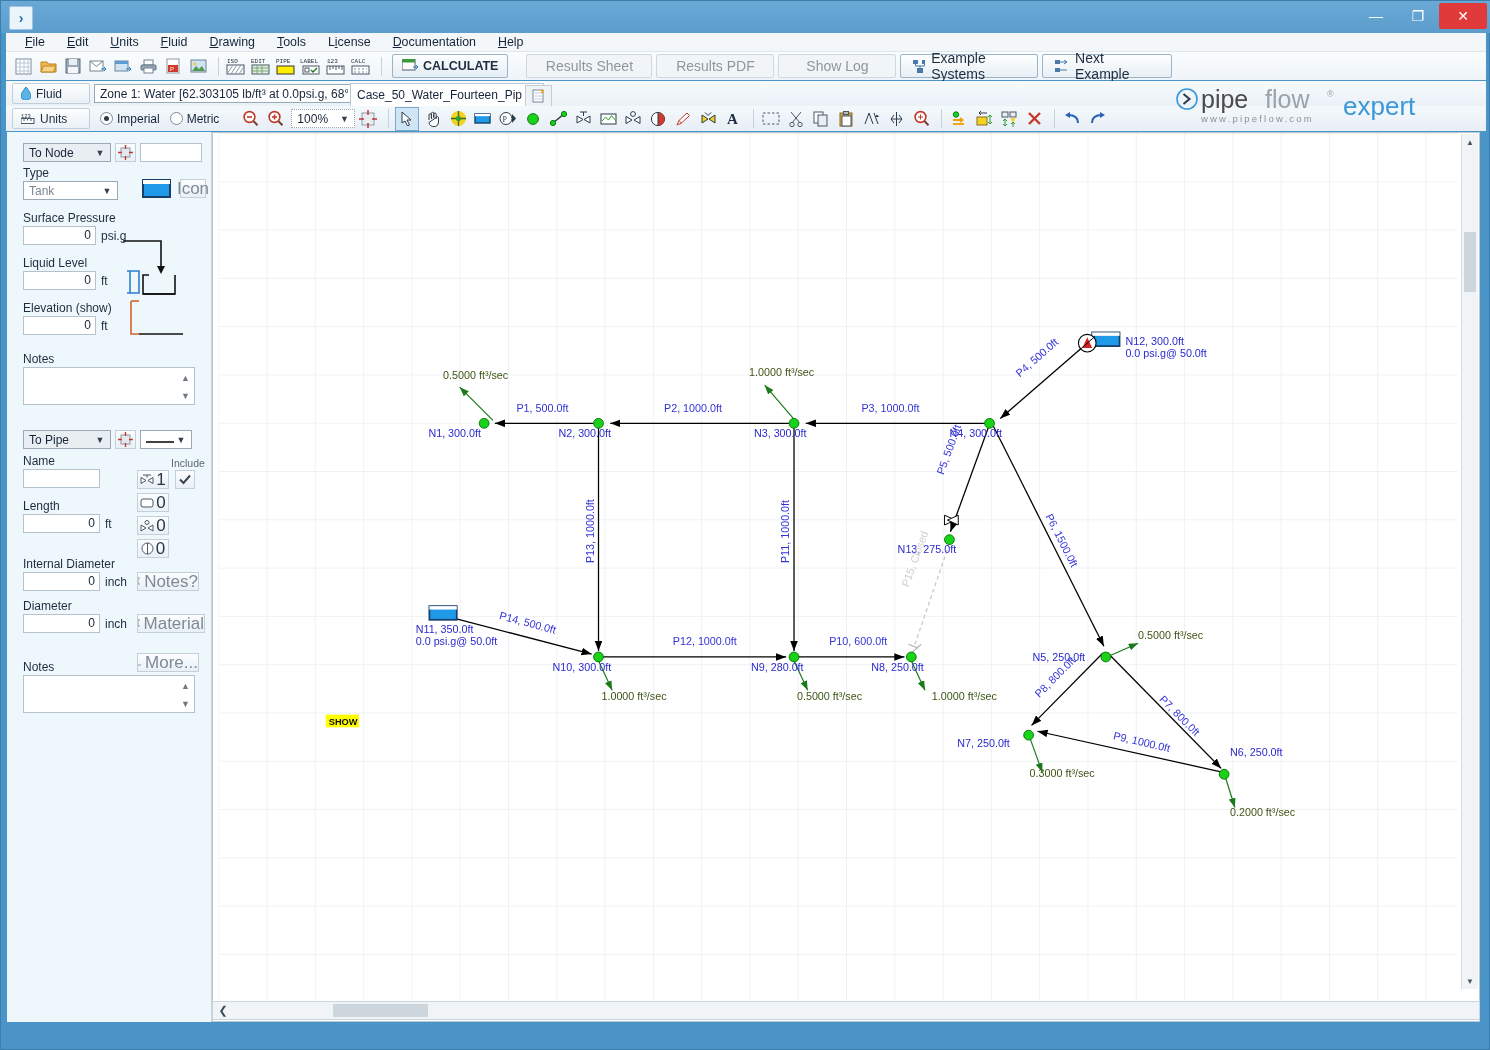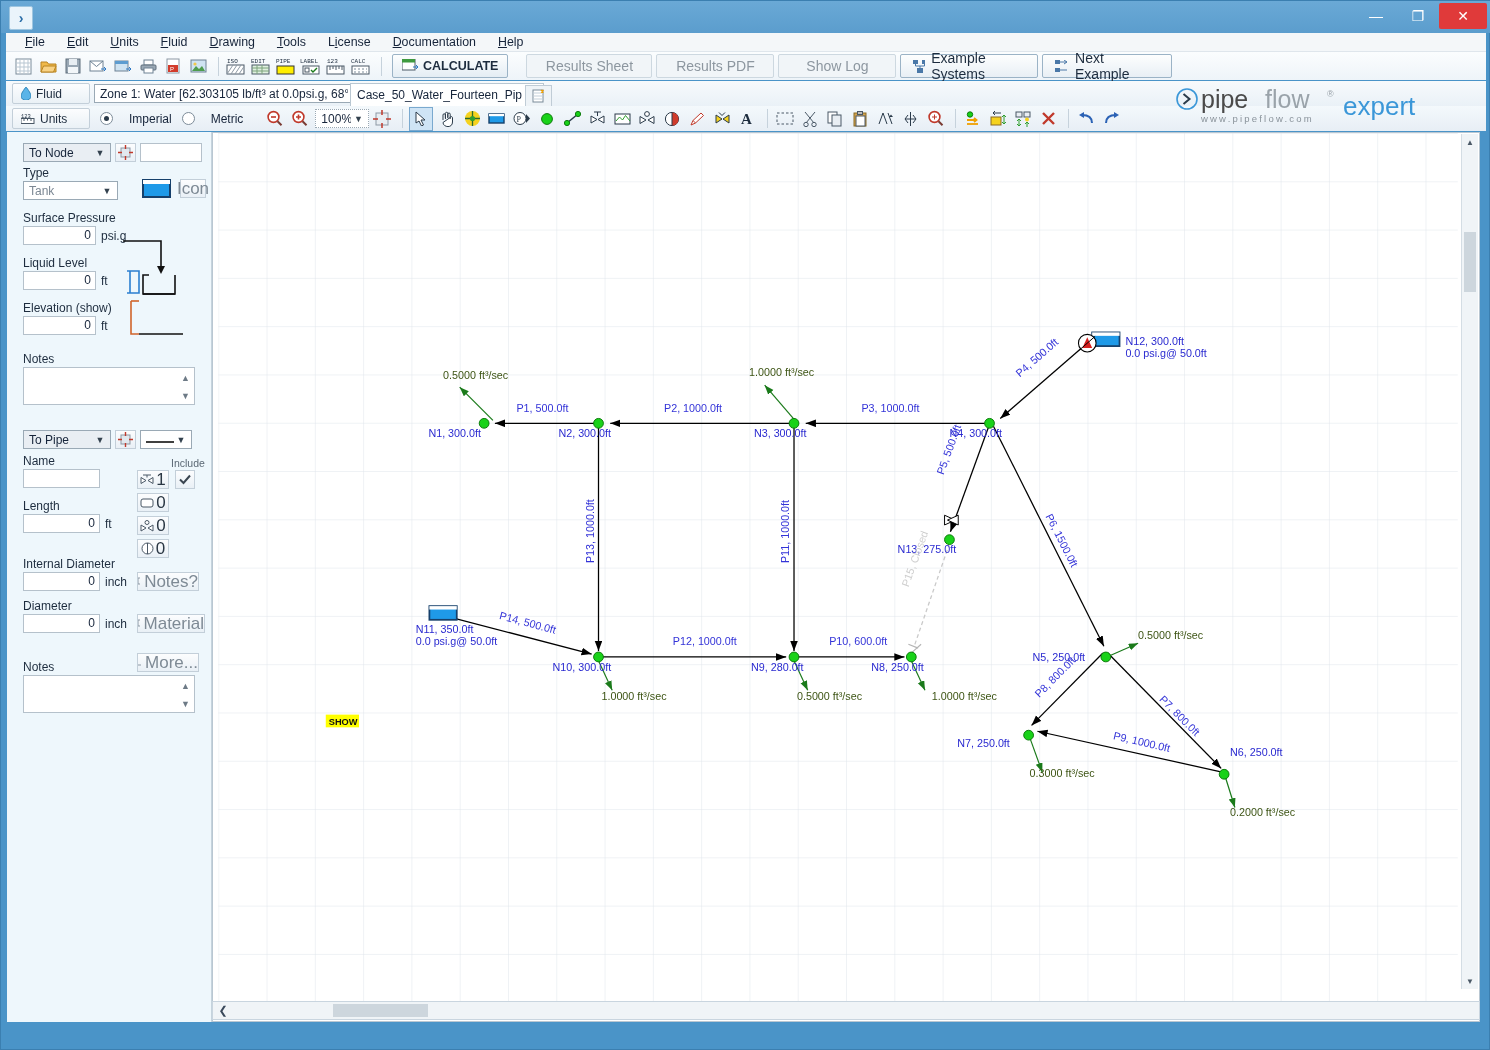--- a/index.html
+++ b/index.html
@@ -54,21 +54,21 @@
   .tabstrip{position:absolute;left:5px;top:80px;width:1276px;height:25px;}
   .tab{position:absolute;left:344px;top:2px;height:22px;background:#ffffff;border:1px solid #b9c7d2;
        border-bottom:none;display:flex;align-items:center;padding:0 6px;font-size:12px;color:#16243a;}
   .tab .x{color:#c23b2e;margin-left:6px;font-size:11px;}
   .tabnew{position:absolute;left:519px;top:4px;width:25px;height:20px;background:#eef3f7;border:1px solid #c0ccd6;
           display:flex;align-items:center;justify-content:center;}
 
   
   .tb3{position:absolute;left:5px;top:105px;width:1480px;height:25px;background:linear-gradient(#f4f9fc,#e7eef5);
        display:flex;align-items:center;padding-left:6px;box-sizing:border-box;}
-  .radio{display:flex;align-items:center;gap:16px;margin-left:10px;font-size:12px;color:#16243a;}
+  .radio{display:flex;align-items:center;gap:4px;margin-left:10px;font-size:12px;color:#16243a;}
   .rdot{width:11px;height:11px;border-radius:50%;border:1px solid #7d8c99;background:#fff;position:relative;}
   .rdot.sel::after{content:"";position:absolute;left:2.5px;top:2.5px;width:5px;height:5px;border-radius:50%;
                    background:#2b3b4a;}
 
   .logo{position:absolute;right:14px;top:82px;width:300px;height:46px;}
 
   
   .lpanel{position:absolute;left:6px;top:131px;width:205px;height:890px;background:#eef7fc;
           border-right:1px solid #c5d3dd;box-sizing:border-box;}
   .lab{font-size:12px;color:#1d2c3e;}
@@ -321,21 +321,21 @@
           <path d="M5 7h5" stroke="#c0392b" stroke-width="1.6"></path>
         </svg>
       </div>
     <div class="tbico">
       <svg width="17" height="17">
           <circle cx="7.5" cy="7" r="5.4" fill="#fff" stroke="#c0392b" stroke-width="1.6"></circle>
       <path d="M11.5 11.2l4 4" stroke="#7a3b33" stroke-width="2"></path>
           <path d="M5 7h5M7.5 4.5v5" stroke="#c0392b" stroke-width="1.6"></path>
         </svg>
       </div>
-    <div class="combo" style="width:54px;margin:0 2px;border-style:dotted;justify-content:center;">
+    <div class="combo" style="width:64px;margin:0 2px;border-style:dotted;justify-content:center;">
       <div class="cv">100%</div>
       <div class="ca">▼</div>
     </div>
     <div class="tbico">
       <svg width="18" height="18">
           <rect x="3" y="3" width="12" height="12" fill="#e9eef3" stroke="#8d99a5"></rect>
       <path d="M9 0v5M9 13v5M0 9h5M13 9h5" stroke="#c0392b" stroke-width="1.5"></path>
         </svg>
       </div>
     <div class="sep"></div>

